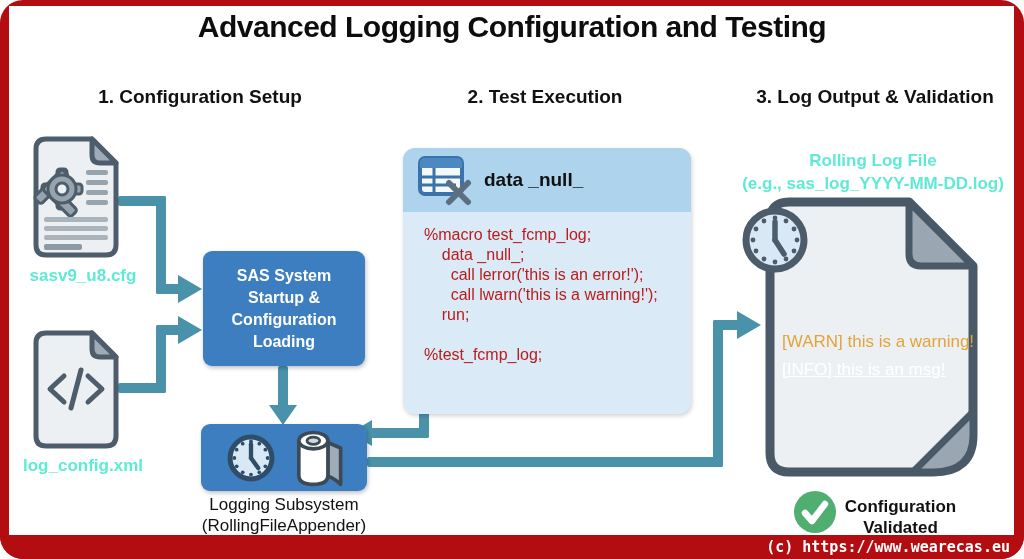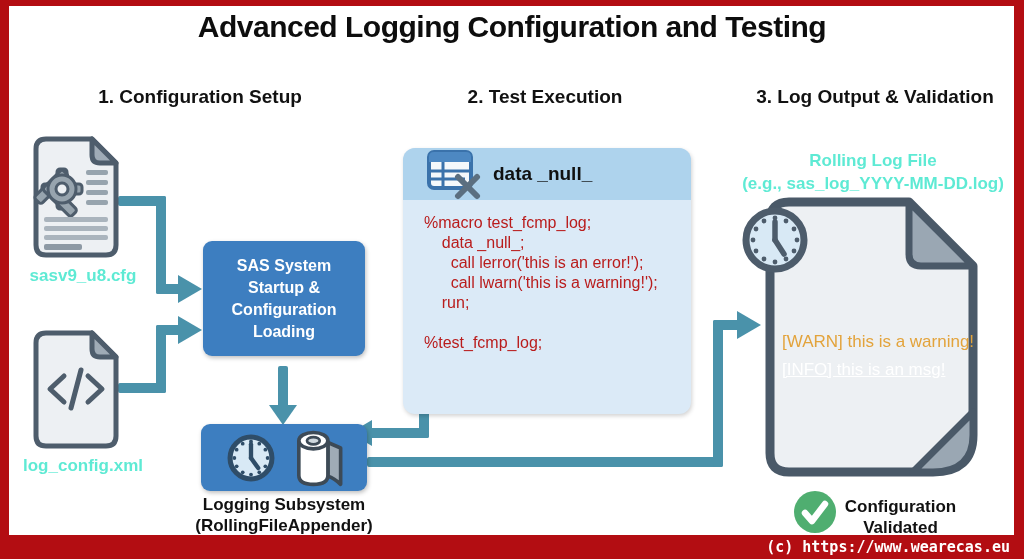--- a/index.html
+++ b/index.html
@@ -1,18 +1,18 @@
 <!DOCTYPE html>
 <html><head>
 <meta charset="utf-8">
 <style>
   html,body{margin:0;padding:0;}
   #root{
     position:relative;width:1024px;height:559px;background:#b30d12;
-    overflow:hidden;font-family:"Liberation Sans",sans-serif;
+    overflow:hidden;font-family:"Liberation Sans",sans-serif;border-radius:23px;
   }
   .paper{position:absolute;left:9px;top:6px;width:1005px;height:529px;background:#ffffff;}
   .title{
     position:absolute;left:0;top:10px;width:1024px;text-align:center;
     font-size:30px;font-weight:bold;color:#0d0d0d;letter-spacing:-.5px;
   }
   .sec-head{
     position:absolute;top:84px;text-align:center;font-size:19px;font-weight:bold;
     color:#111;line-height:25px;
   }
@@ -27,30 +27,30 @@
   .blue-box{
     position:absolute;background:#3d7ec0;border-radius:9px;z-index:2;
     box-shadow:1px 2px 4px rgba(0,0,0,.25);
   }
   .sas-box-text{
     width:100%;height:100%;display:flex;flex-direction:column;justify-content:center;
     text-align:center;color:#fff;font-weight:bold;font-size:16px;line-height:22px;
   }
   .log-box-icons{width:100%;height:100%;display:flex;align-items:center;justify-content:center;gap:14px;}
   .box-label{
-    position:absolute;text-align:center;font-size:17px;font-weight:bold;color:#111;line-height:21px;z-index:2;
+    position:absolute;text-align:center;font-size:17px;font-weight:normal;color:#111;line-height:21px;z-index:2;
   }
   
   .code-panel{
     position:absolute;left:403px;top:148px;width:288px;height:266px;border-radius:12px;
     background:#dbeaf7;z-index:2;box-shadow:1px 2px 4px rgba(0,0,0,.18);
   }
   .code-panel-header{
-    height:52px;background:#aed3ed;border-radius:12px 12px 0 0;
-    display:flex;align-items:center;padding-left:22px;gap:12px;
+    height:64px;background:#aed3ed;border-radius:12px 12px 0 0;
+    display:flex;align-items:center;padding-left:13px;gap:12px;
   }
   .code-panel-title{font-size:19px;font-weight:bold;color:#101010;}
   .code-body{padding:13px 0 0 21px;}
   .code-line{font-size:16px;line-height:20px;min-height:20px;color:#b91c1c;white-space:pre;}
   
   .log-line{position:absolute;left:782px;font-size:17px;height:20px;z-index:3;white-space:nowrap;}
   .validated-label{
     position:absolute;left:838px;top:496px;width:125px;text-align:center;
     font-size:17px;font-weight:bold;color:#111;line-height:21px;z-index:2;
   }
@@ -121,21 +121,21 @@
   <div class="seg" style="left:118px;top:196px;width:48px;height:10px;"></div>
   <div class="seg" style="left:156px;top:196px;width:10px;height:98px;"></div>
   <div class="seg" style="left:156px;top:284px;width:24px;height:10px;"></div>
   <div class="ah ah-r" style="left:178px;top:275px;"></div>
 
   <div class="seg" style="left:118px;top:383px;width:48px;height:10px;"></div>
   <div class="seg" style="left:156px;top:325px;width:10px;height:68px;"></div>
   <div class="seg" style="left:156px;top:325px;width:24px;height:10px;"></div>
   <div class="ah ah-r" style="left:178px;top:316px;"></div>
 
-  <div class="blue-box" style="left:203px;top:241px;width:162px;height:115px;">
+  <div class="blue-box" style="left:203px;top:251px;width:162px;height:115px;">
     <div class="sas-box-text">
       <div>SAS System</div>
       <div>Startup &amp;</div>
       <div>Configuration</div>
       <div>Loading</div>
     </div>
   </div>
 
   <div class="seg" style="left:278px;top:366px;width:10px;height:42px;"></div>
   <div class="ah ah-d" style="left:269px;top:405px;"></div>

